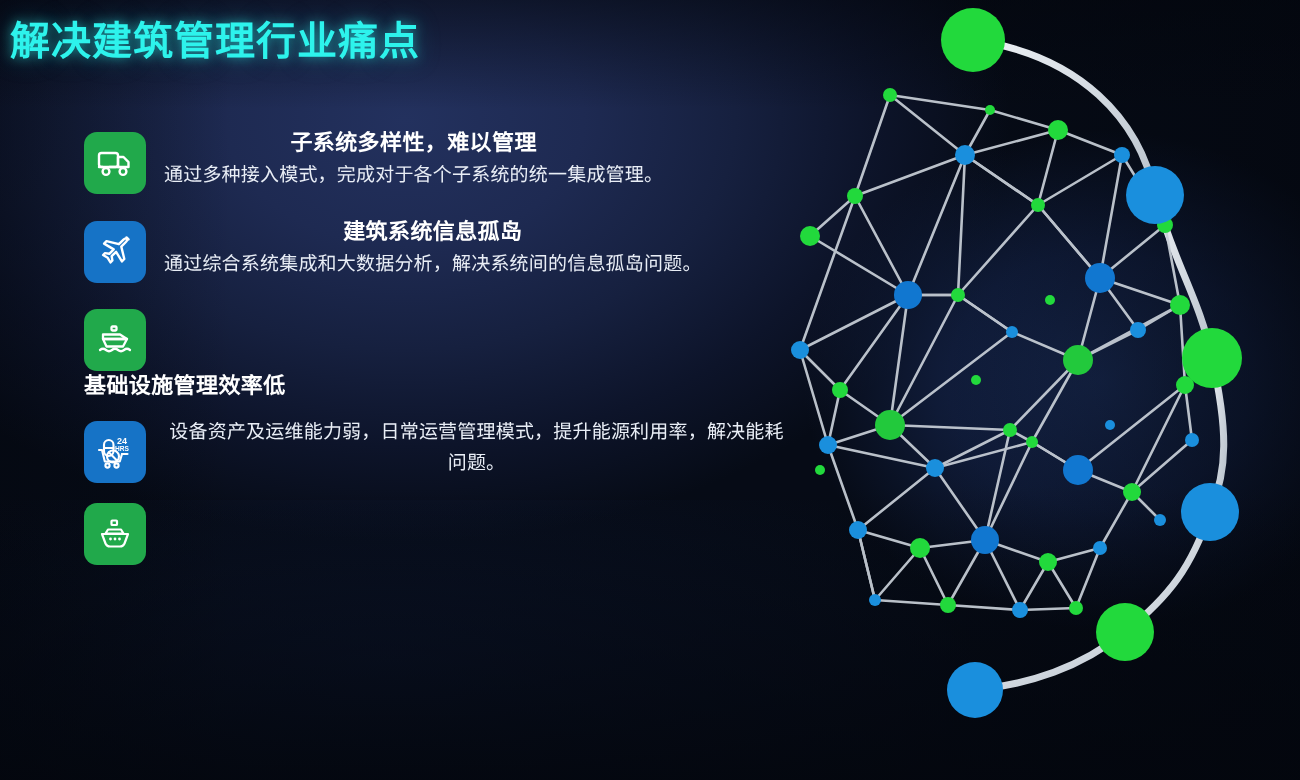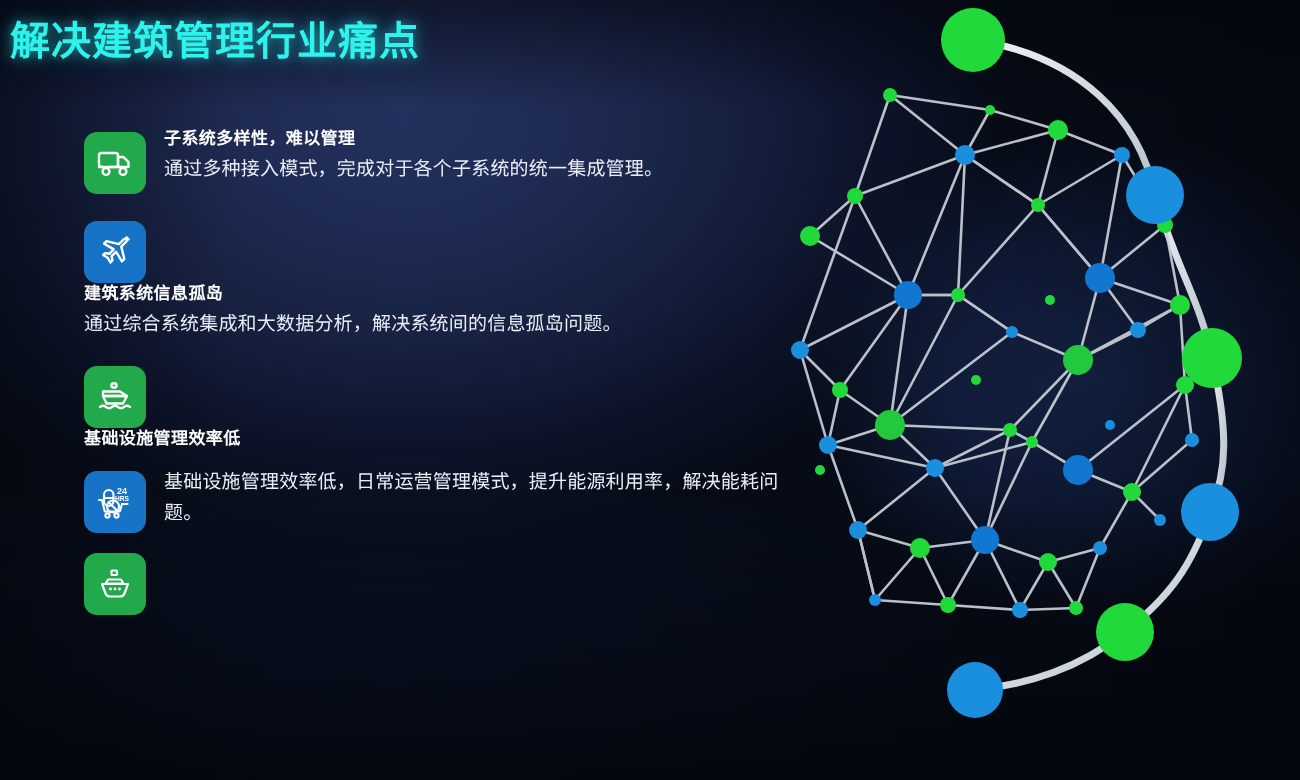--- a/index.html
+++ b/index.html
@@ -10,20 +10,21 @@
   }
   * { box-sizing: border-box; }
 
   #slide {
     position: relative;
     width: 1300px;
     height: 780px;
     overflow: hidden;
     font-family: "Liberation Sans", "DejaVu Sans", sans-serif;
     background: #060c18;
+    text-align: center;
   }
 
   
   .bg-base {
     position: absolute;
     inset: 0;
     background: #060b16;
   }
   .bg-glow-main {
     position: absolute;
@@ -107,40 +108,40 @@
     justify-content: center;
     margin-right: 18px;
     margin-top: 4px;
   }
   .icon-box.green { background: #21a94b; }
   .icon-box.blue  { background: #1673c6; }
   .icon-box svg { display: block; }
 
   .item-text { padding-top: 0; }
   .item-title {
-    font-size: 17px;
+    font-size: 22px;
     font-weight: bold;
     color: #ffffff;
     line-height: 1.34;
     letter-spacing: .4px;
     margin: 0 0 3px 0;
     white-space: nowrap;
   }
   .item-desc {
     font-size: 19px;
     color: #e9eef6;
     line-height: 1.62;
     letter-spacing: .2px;
     margin: 0;
     max-width: 625px;
   }
 
   
   .item.i1 { margin-bottom: 23px; }
-  .item.i2 { margin-bottom: 22px; flex-direction: column; }
+  .item.i2 { margin-bottom: 22px; }
   .item.i3 { margin-bottom: 14px; flex-direction: column; }
   .item.i4 { margin-bottom: 16px; }
 
   
   .network {
     position: absolute;
     right: 0;
     top: 0;
     width: 520px;
     height: 780px;
@@ -375,21 +376,21 @@
           <path d="M9 14h9.5"></path>
           <circle cx="18" cy="22.5" r="6"></circle>
           <path d="M13.8 18.3l8.4 8.4"></path>
           <path d="M4 16h3l2.8 11.5h15L27 20"></path>
           <path d="M27 20h5.5"></path>
           <circle cx="12.5" cy="31.5" r="2.1"></circle>
           <circle cx="21.5" cy="31.5" r="2.1"></circle>
         </svg>
       </div>
       <div class="item-text">
-        <p class="item-desc">基础设施管理效率低，日常运营管理模式，提升能源利用率，解决能耗问题。</p>
+        <p class="item-desc">设备资产及运维能力弱，日常运营管理模式，提升能源利用率，解决能耗问题。</p>
       </div>
     </div>
 
     <div class="item i5">
       <div class="icon-box green">
         <svg width="36" height="32" viewBox="0 0 36 32" fill="none" stroke="#ffffff" stroke-width="2.2" stroke-linecap="round" stroke-linejoin="round">
           <rect x="14.5" y="2.5" width="5.5" height="4.5" rx=".8"></rect>
           <path d="M11 11.5h13l2.5 4H8.5z"></path>
           <path d="M5 16h26l-3.5 9.5a5 5 0 01-4.5 3H13a5 5 0 01-4.5-3z"></path>
           <circle cx="13.5" cy="21" r="1.4" fill="#ffffff" stroke="none"></circle>

